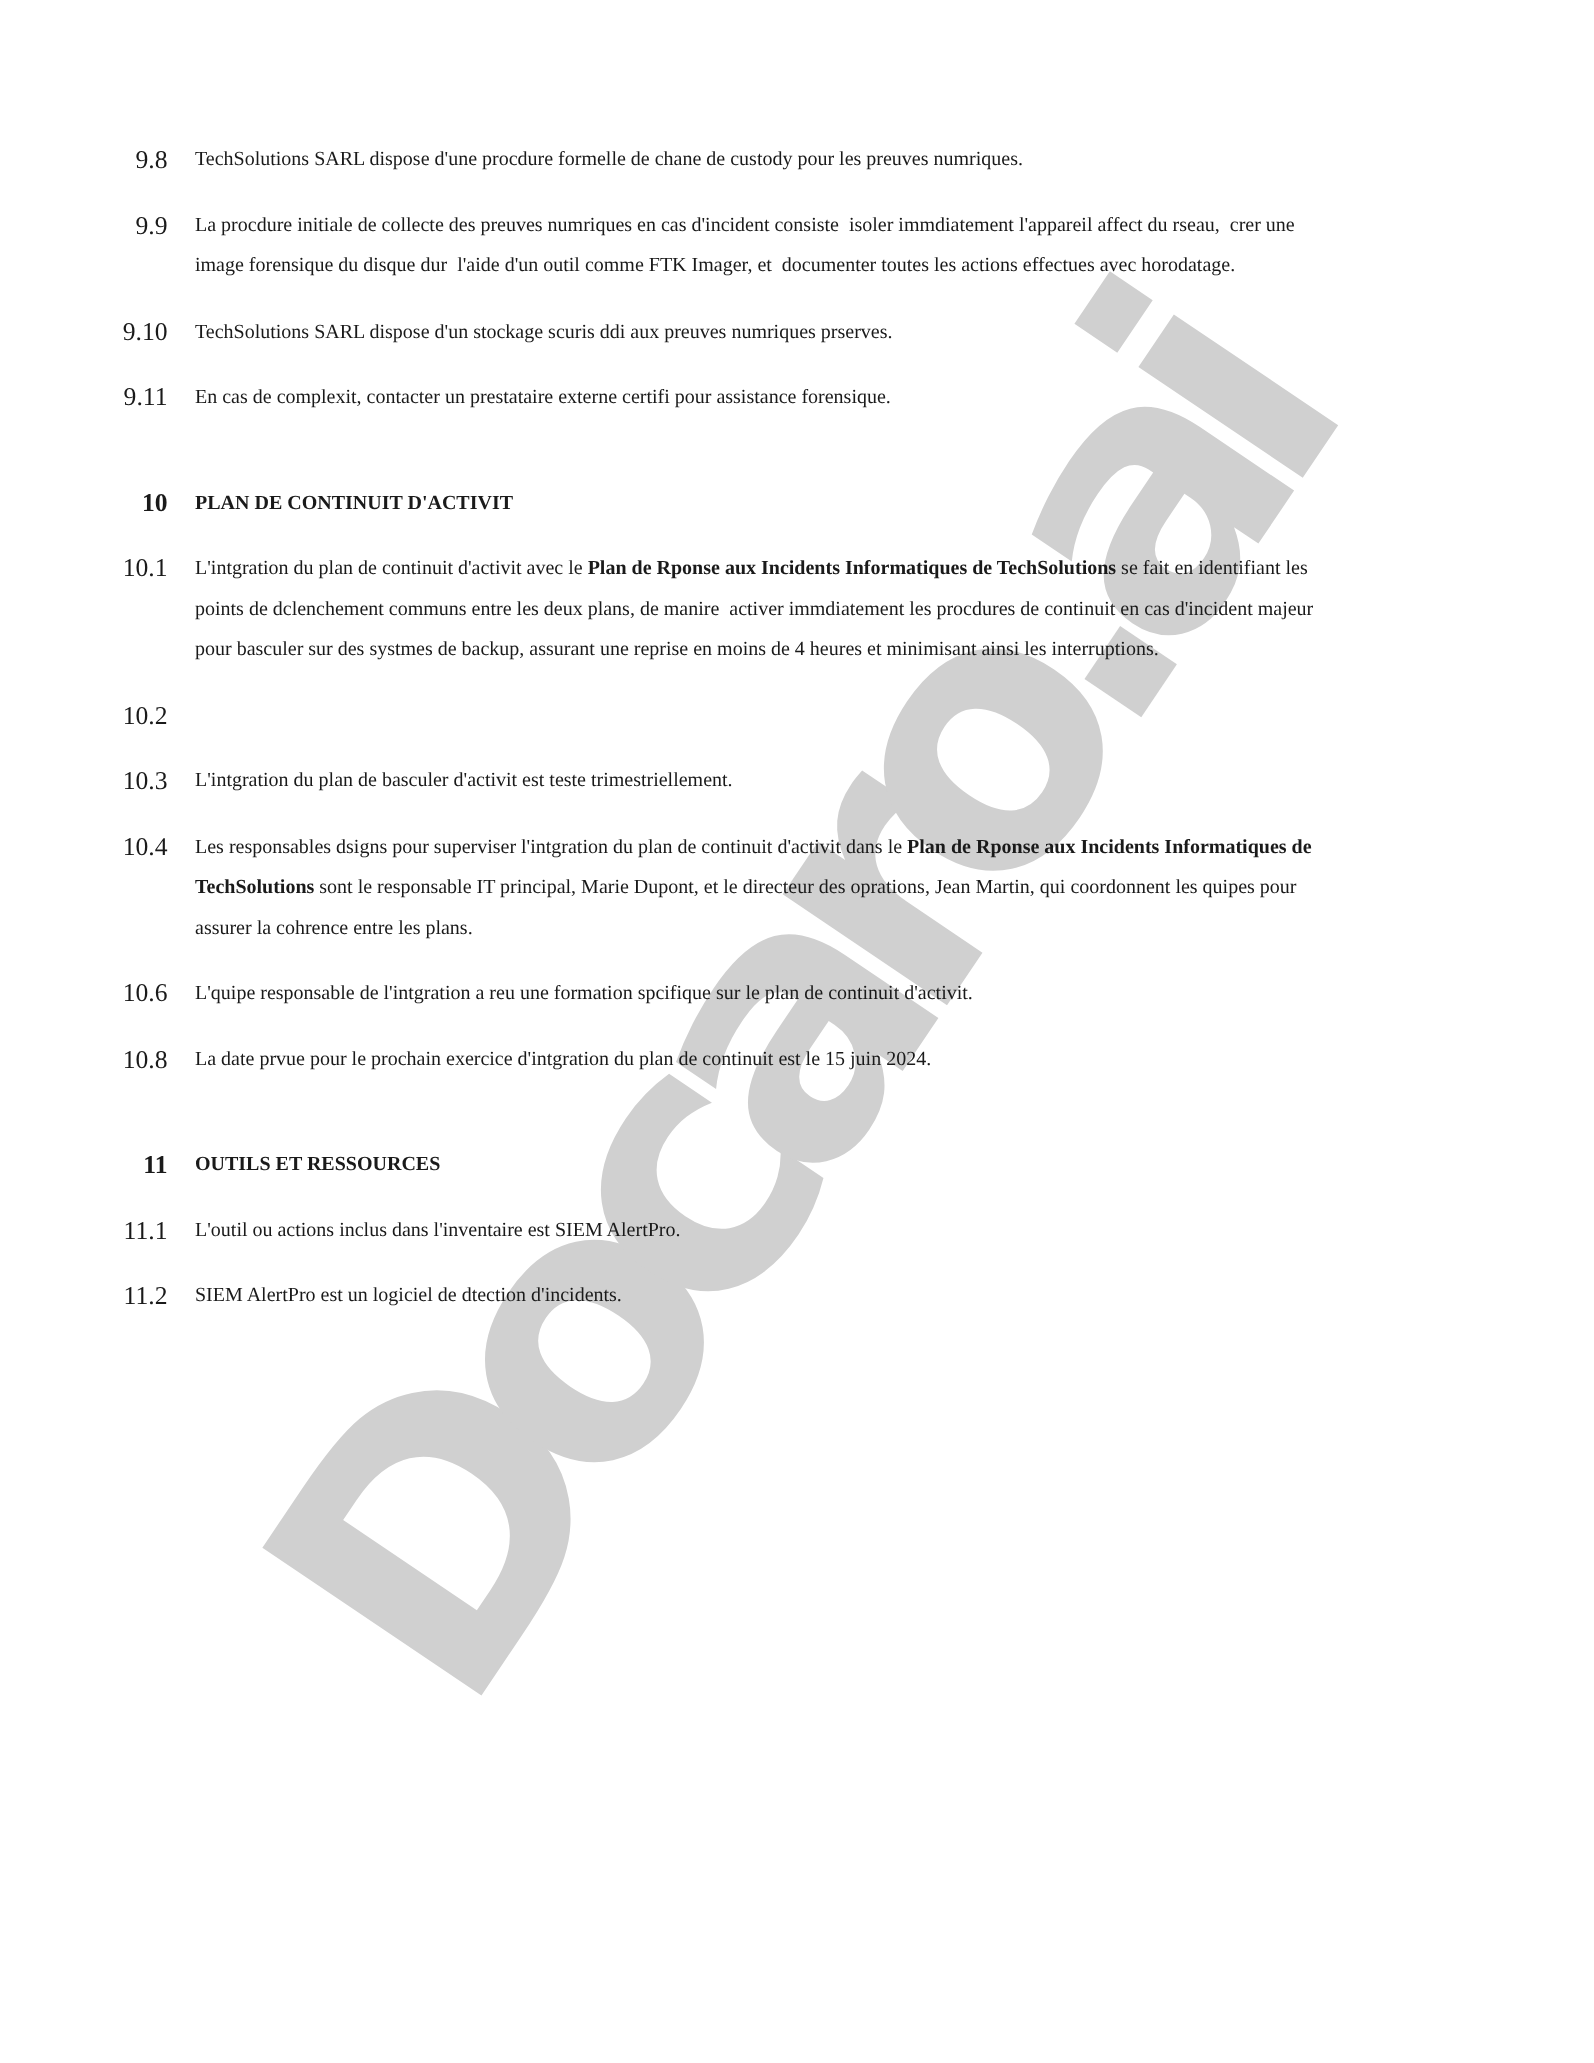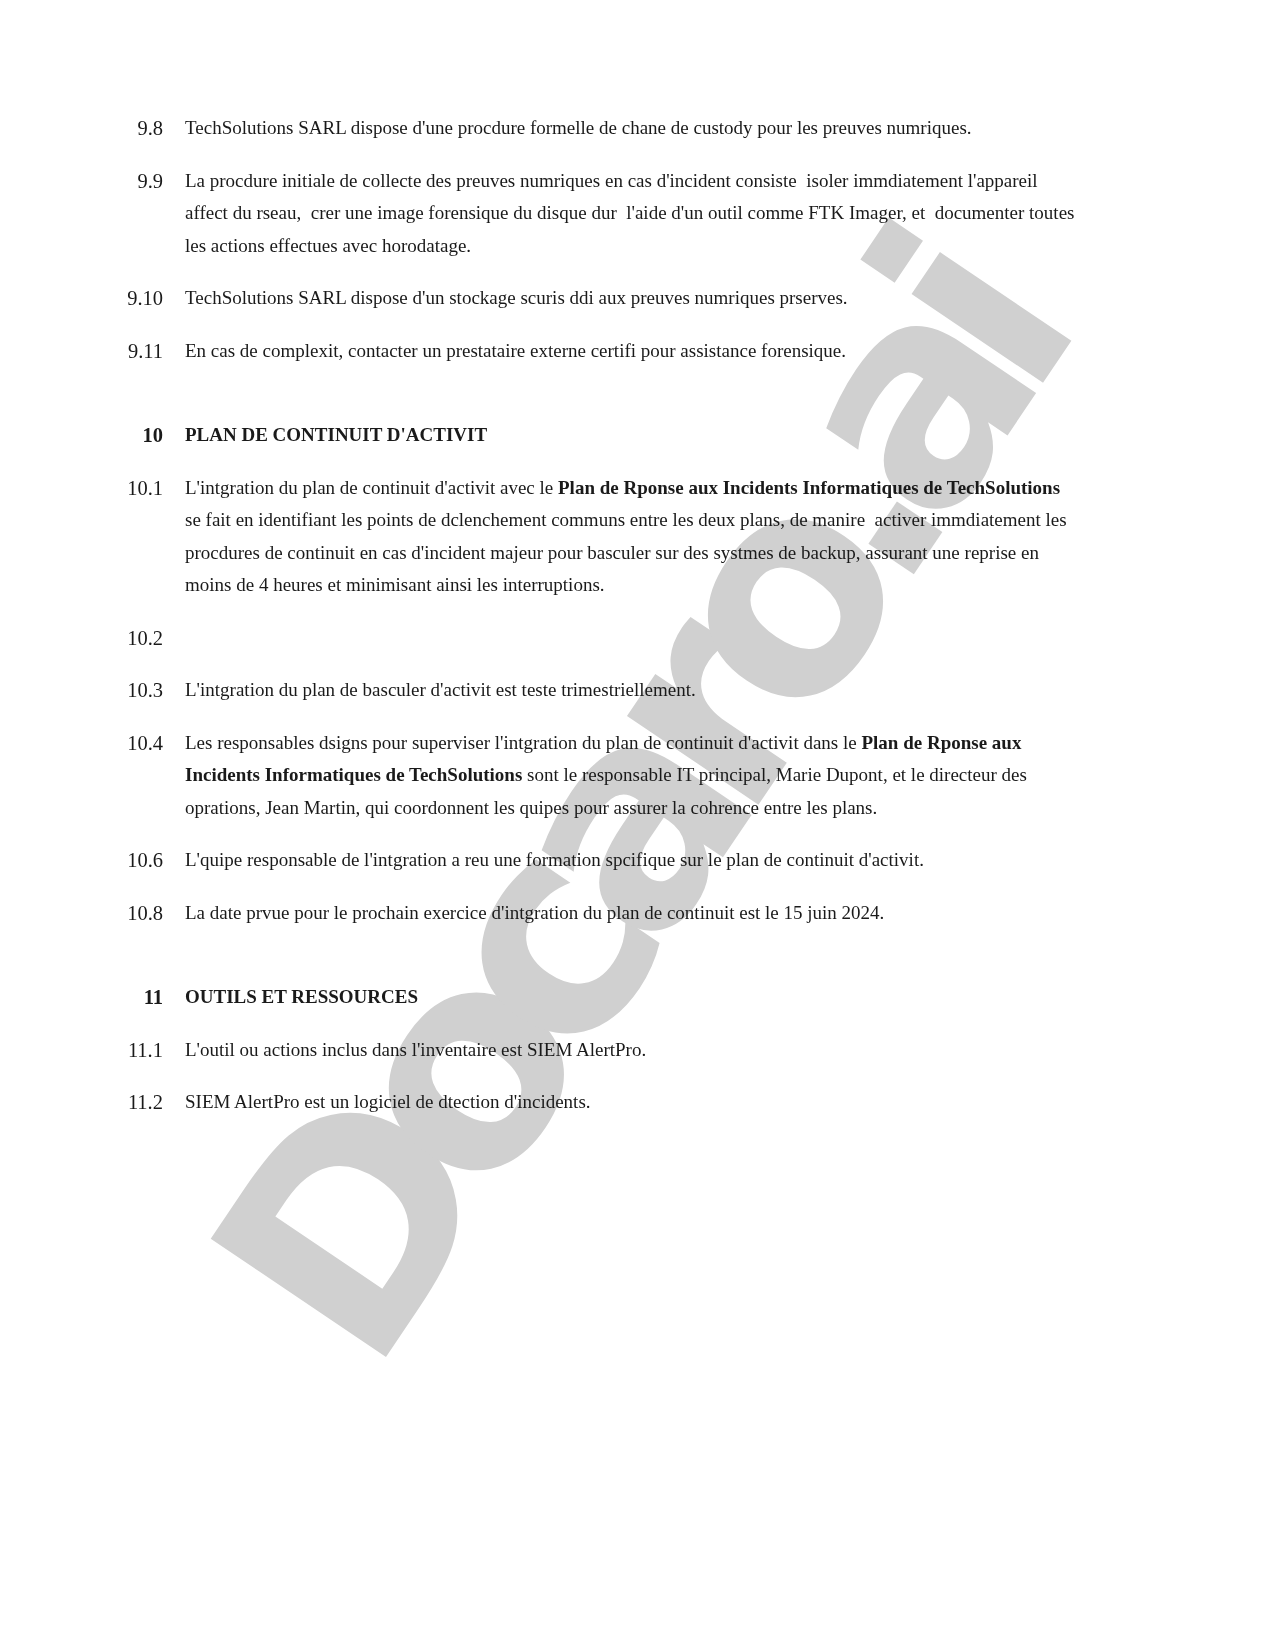--- a/index.html
+++ b/index.html
@@ -25,34 +25,34 @@
     white-space: nowrap;
     z-index: 0;
     user-select: none;
   }
   .content {
     position: absolute;
     left: 0;
     top: 112px;
     right: 0;
     z-index: 1;
-    padding-left: 108px;
+    padding-left: 79px;
   }
   .row { display: flex; margin-bottom: 20px; }
   .row .num {
     flex: 0 0 55px;
     width: 55px;
     text-align: right;
     font-size: 20.5px;
     line-height: 32.5px;
   }
   .row .body {
     margin-left: 22px;
     width: 895px;
-    font-size: 19px;
+    font-size: 16px;
     line-height: 32.5px;
     white-space: pre-wrap;
   }
   .row.heading { margin-top: 52px; }
   .row.heading .num, .row.heading .body { font-weight: bold; }
   .row .body b { font-weight: bold; }
 </style>
 </head>
 <body>
 

